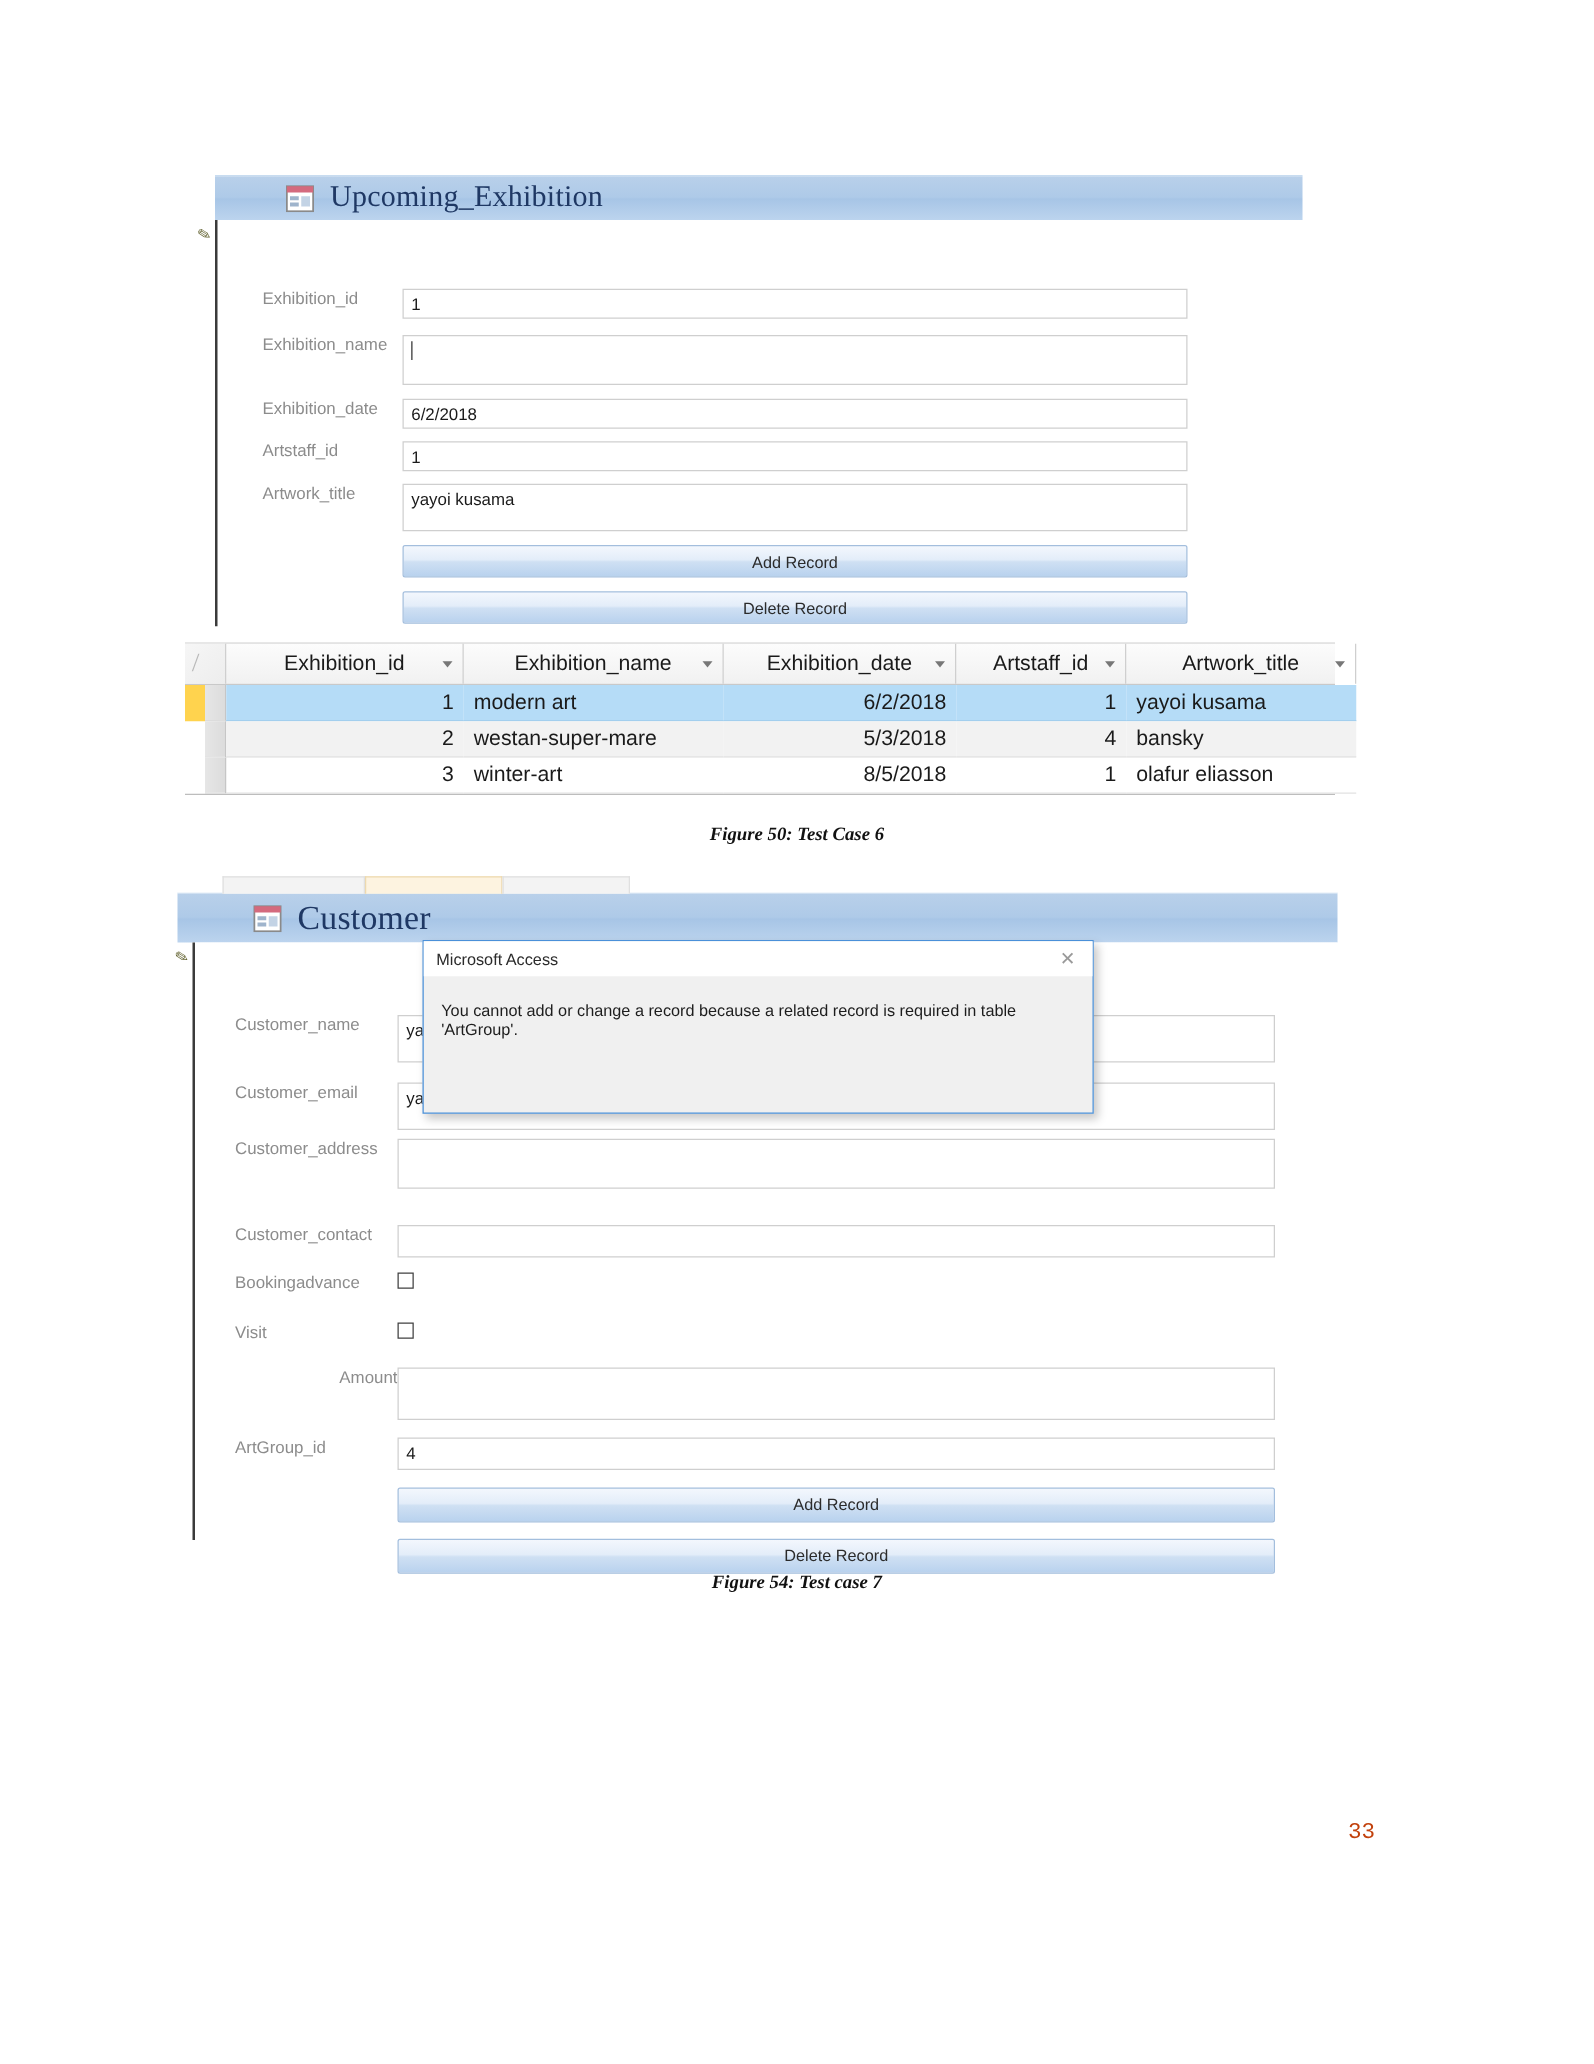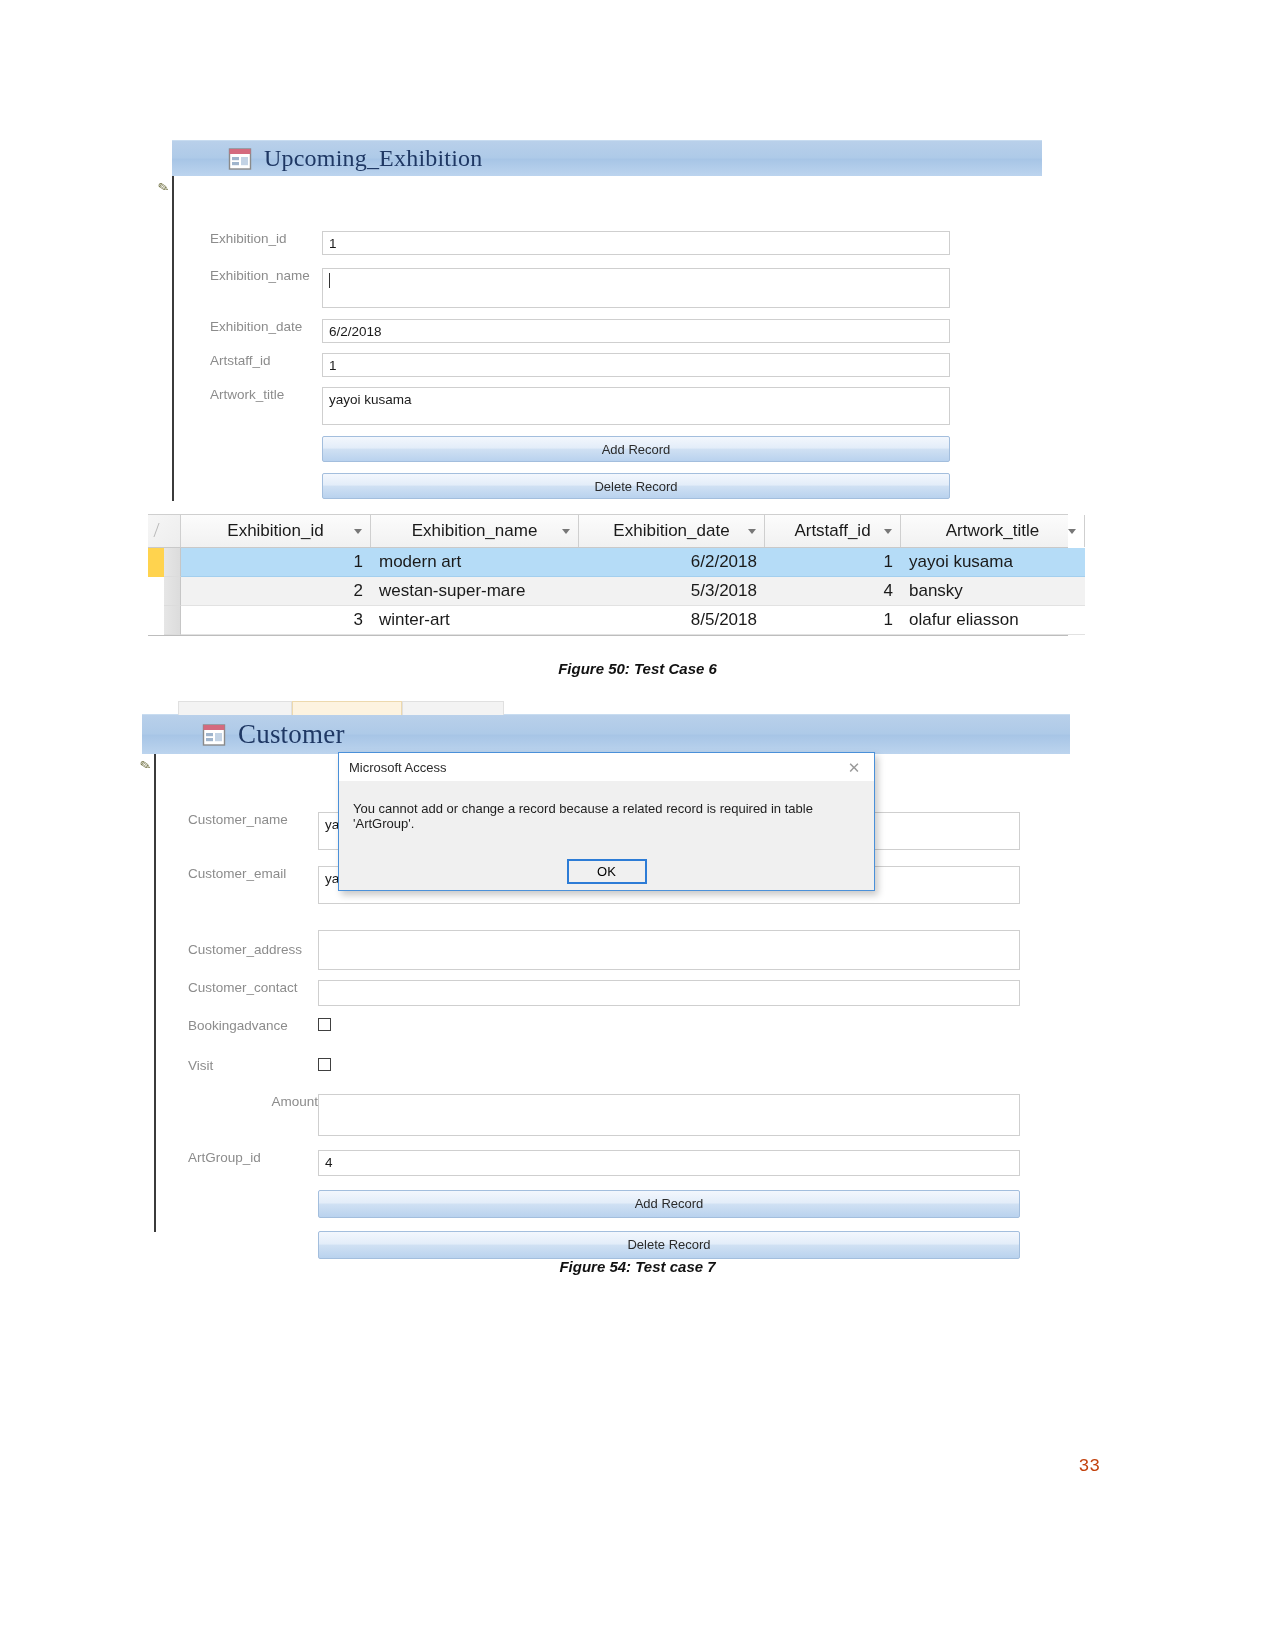--- a/index.html
+++ b/index.html
@@ -238,21 +238,21 @@
     text-align: center;
     box-sizing: border-box;
     font-family: "Liberation Sans", sans-serif;
   }
 
   
   .caption {
     position: absolute;
     width: 100%;
     text-align: center;
-    font-family: Liberation Sans, sans-serif;
+    font-family: Liberation Serif, serif;
     font-style: italic;
     font-weight: bold;
     font-size: 15px;
     color: #111;
   }
   .pageno {
     position: absolute;
     right: 175px;
     bottom: 175px;
     font-family: Liberation Mono, monospace;
@@ -417,21 +417,21 @@
       <div class="field-row" style="left:32px; top:58px;">
         <span class="field-label" style="width:130px;">Customer_name</span>
         <span class="field-input" style="width:702px;height:38px;">ya</span>
       </div>
 
       <div class="field-row" style="left:32px; top:112px;">
         <span class="field-label" style="width:130px;">Customer_email</span>
         <span class="field-input" style="width:702px;height:38px;">ya</span>
       </div>
 
-      <div class="field-row" style="left:32px; top:176px;align-items:center;">
+      <div class="field-row" style="left:32px; top:157px;">
         <span class="field-label" style="width:130px;">Customer_address</span>
         <span class="field-input" style="width:702px;height:40px;"></span>
       </div>
 
       <div class="field-row" style="left:32px; top:226px;">
         <span class="field-label" style="width:130px;">Customer_contact</span>
         <span class="field-input" style="width:702px;height:26px;"></span>
       </div>
 
       <div class="field-row" style="left:32px; top:264px;">
@@ -458,22 +458,19 @@
       <div class="btn-record" style="left:162px; top:477px; width:702px; height:28px;">Delete Record</div>
     </div>
   </div>
 
   <div class="dialog" style="left:338px; top:752px; width:535px; height:137px;">
     <div class="dlg-title">
       <span>Microsoft Access</span>
       <span class="dlg-close">✕</span>
     </div>
     <div class="dlg-msg">You cannot add or change a record because a related record is required in table 'ArtGroup'.</div>
-    <div class="dlg-btnrow">
-      <div class="dlg-ok">OK</div>
-    </div>
   </div>
 
   <div class="caption" style="top:1258px;">Figure 54: Test case 7</div>
 
   <div class="pageno">33</div>
 
 </div>
 
 </body></html>

